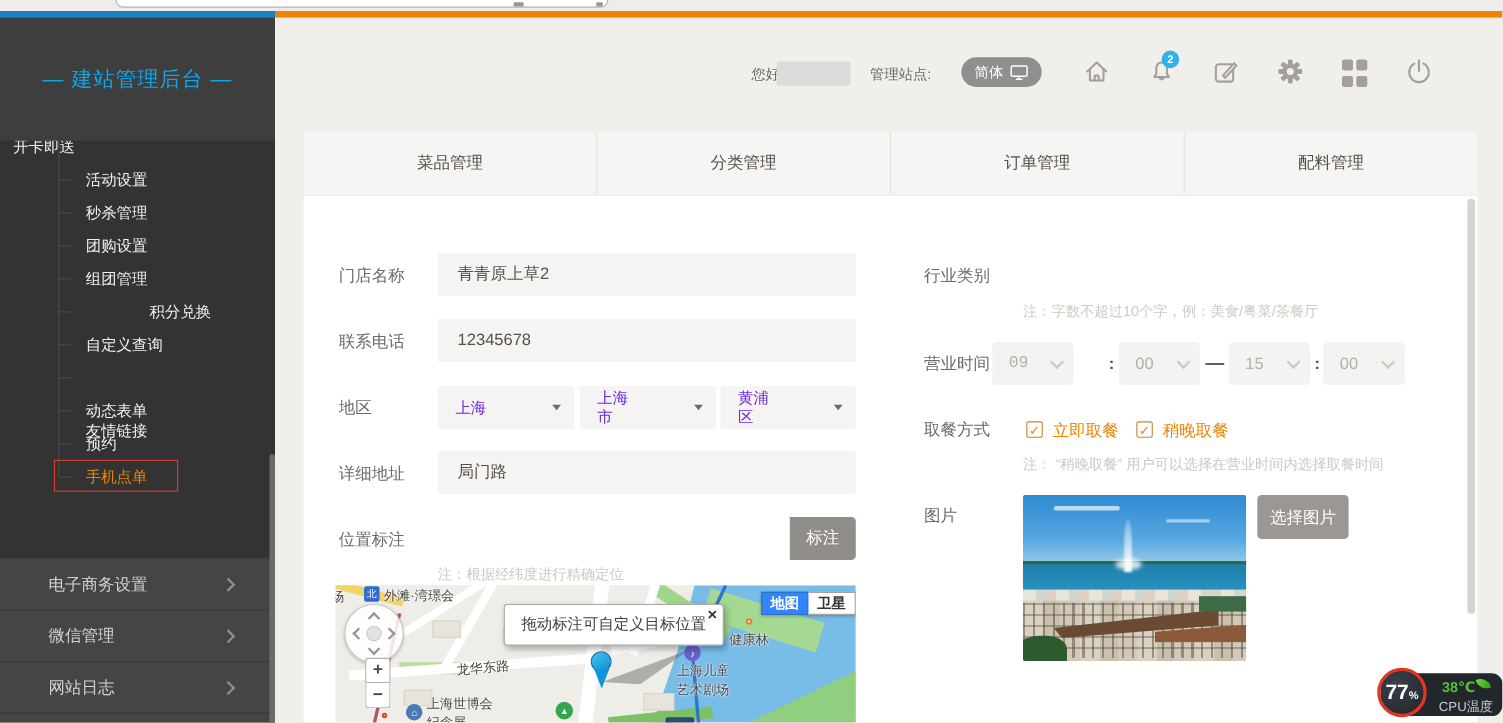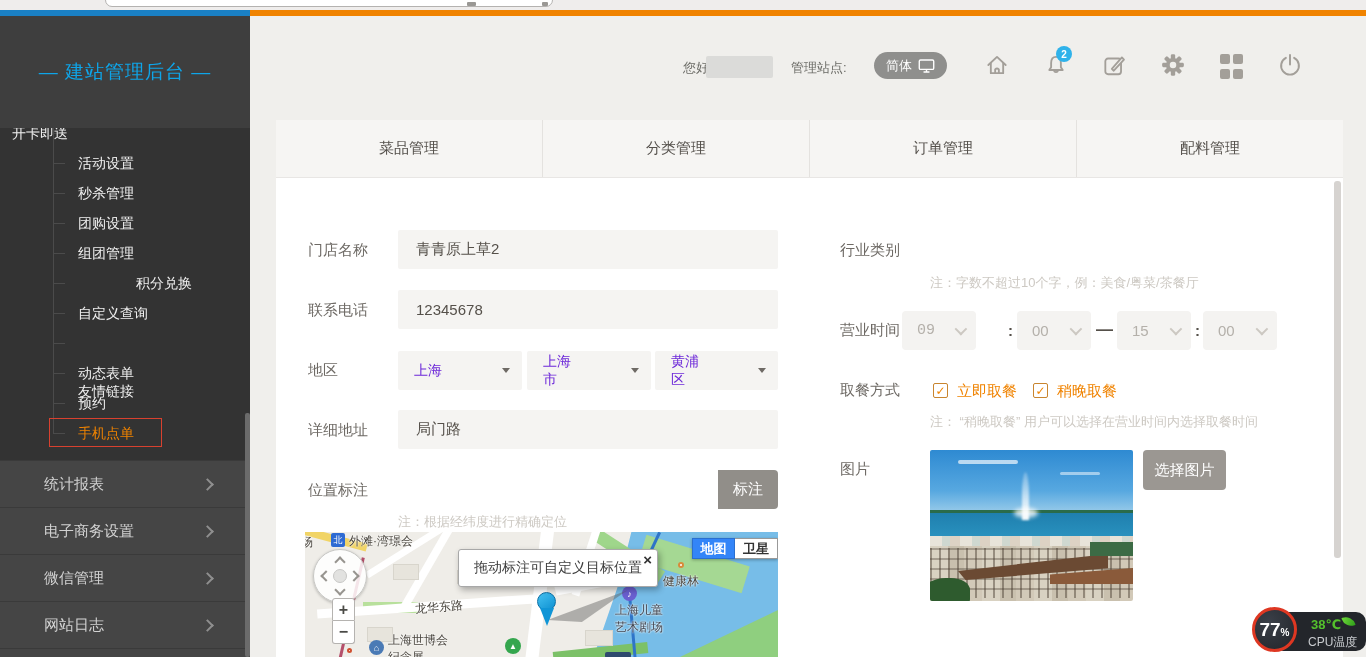--- a/index.html
+++ b/index.html
@@ -117,24 +117,20 @@
     <div class="abs menu-tick" style="top:327px;"></div>
     <div class="abs menu-item" style="top:312px;margin-top:48px;">友情链接</div>
     <div class="abs menu-tick" style="top:357px;"></div>
     <div class="abs menu-item" style="top:342px;">动态表单</div>
     <div class="abs menu-tick" style="top:387px;"></div>
     <div class="abs menu-item" style="top:372px;">预约</div>
     <div class="abs menu-tick" style="top:417px;"></div>
     <div class="abs menu-item active" style="top:402px;">手机点单</div>
     <div class="abs active-box"></div>
 
-    <div class="abs section-row" style="top:444px;">
-      <span>统计报表</span>
-      <span class="chev-right"></span>
-    </div>
     <div class="abs section-row" style="top:538px;">
       <span>微信管理</span>
       <span class="chev-right"></span>
     </div>
     <div class="abs section-row" style="top:491px;">
       <span>电子商务设置</span>
       <span class="chev-right"></span>
     </div>
     <div class="abs section-row" style="top:585px;">
       <span>网站日志</span>

